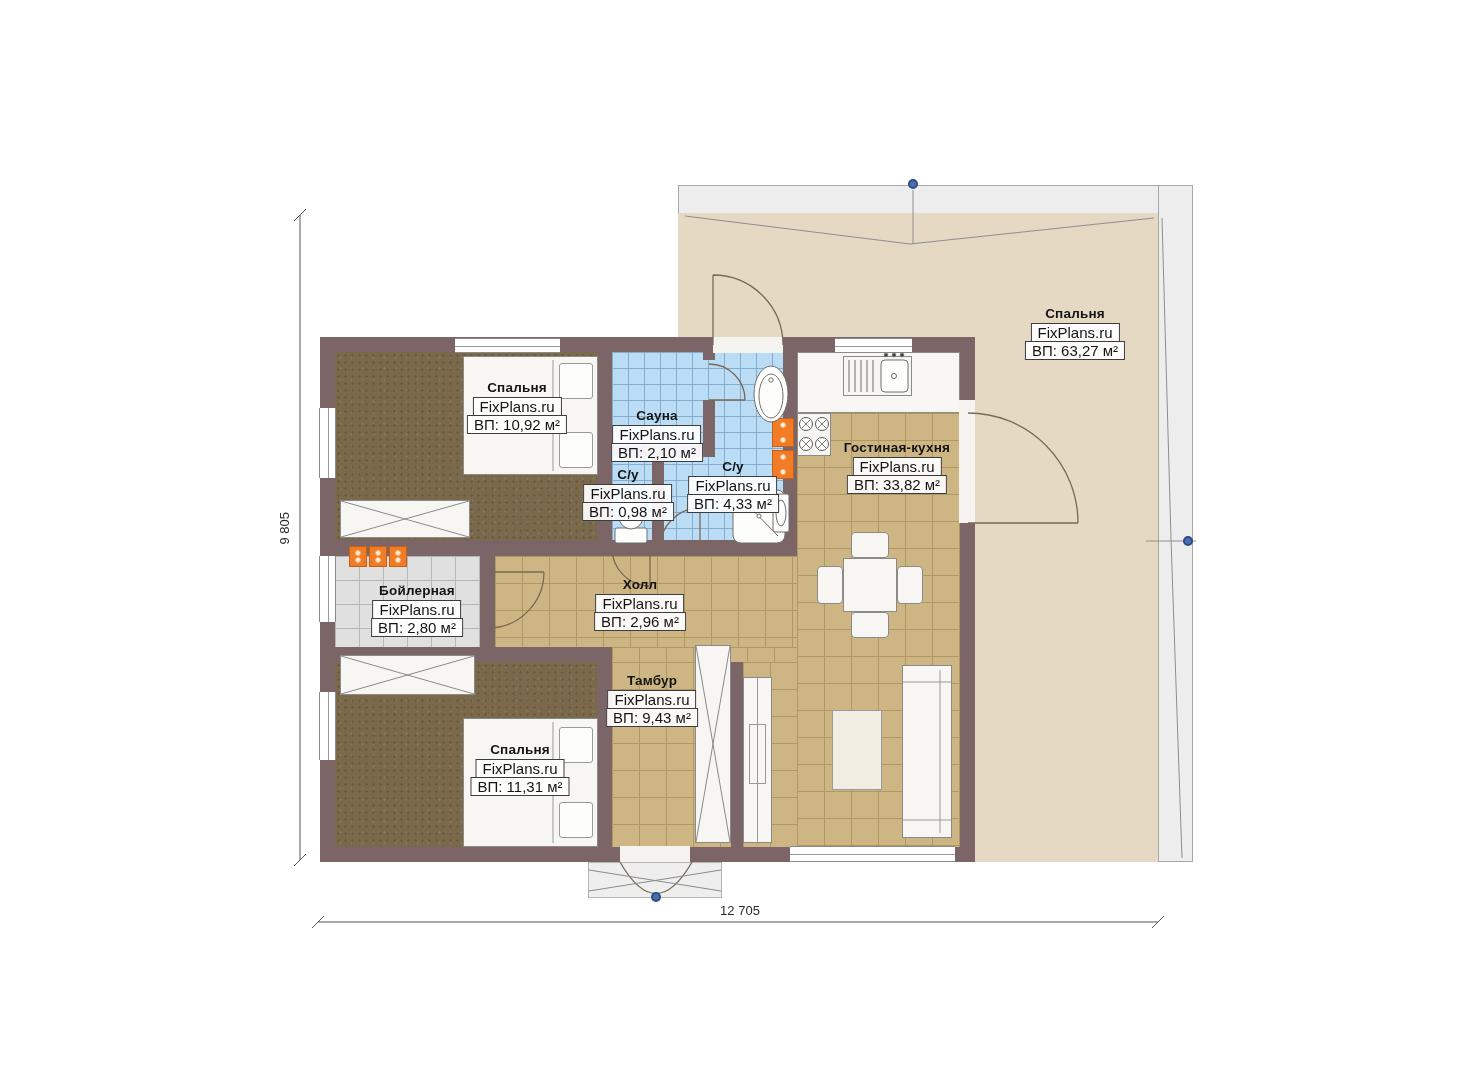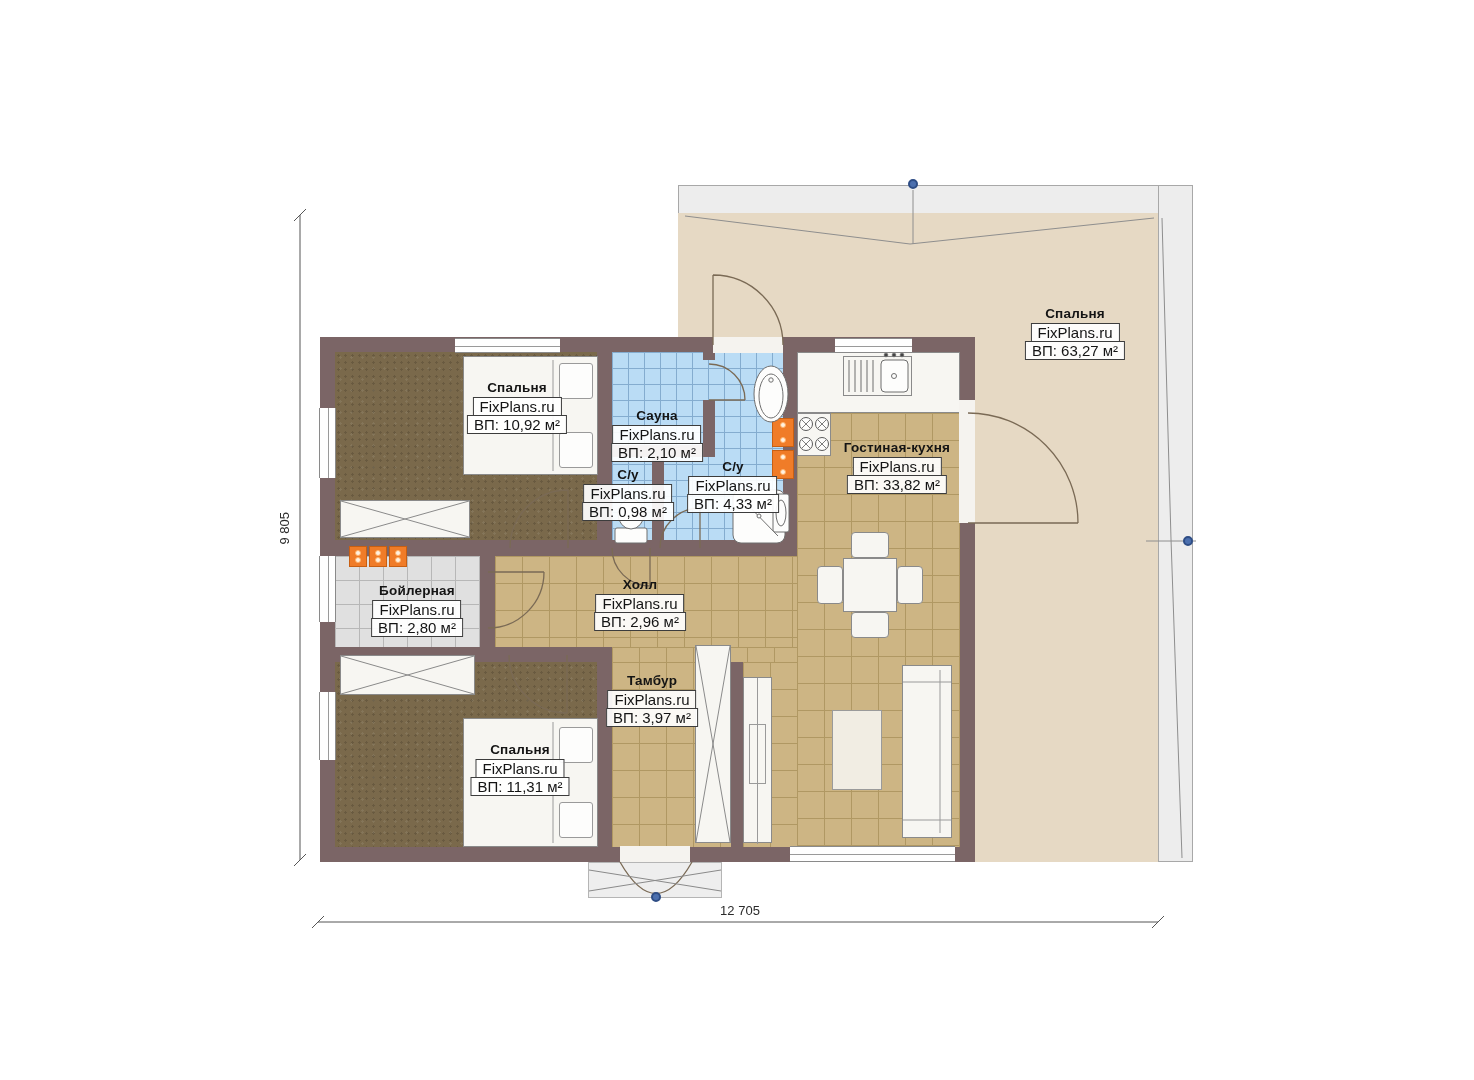--- a/index.html
+++ b/index.html
@@ -275,21 +275,21 @@
     <div class="bx">ВП: 2,80 м²</div>
   </div>
   <div class="room-label" style="left:640px;top:577px;">
     <div class="rn">Холл</div>
     <div class="bx">FixPlans.ru</div>
     <div class="bx">ВП: 2,96 м²</div>
   </div>
   <div class="room-label" style="left:642px;top:673px;padding-left:20px;">
     <div class="rn">Тамбур</div>
     <div class="bx">FixPlans.ru</div>
-    <div class="bx">ВП: 3,97 м²</div>
+    <div class="bx">ВП: 9,43 м²</div>
   </div>
   <div class="room-label" style="left:520px;top:742px;">
     <div class="rn">Спальня</div>
     <div class="bx">FixPlans.ru</div>
     <div class="bx">ВП: 11,31 м²</div>
   </div>
 
   <div class="dot" style="left:913px;top:184px;"></div>
   <div class="dot" style="left:1188px;top:541px;"></div>
   <div class="dot" style="left:656px;top:897px;"></div>

